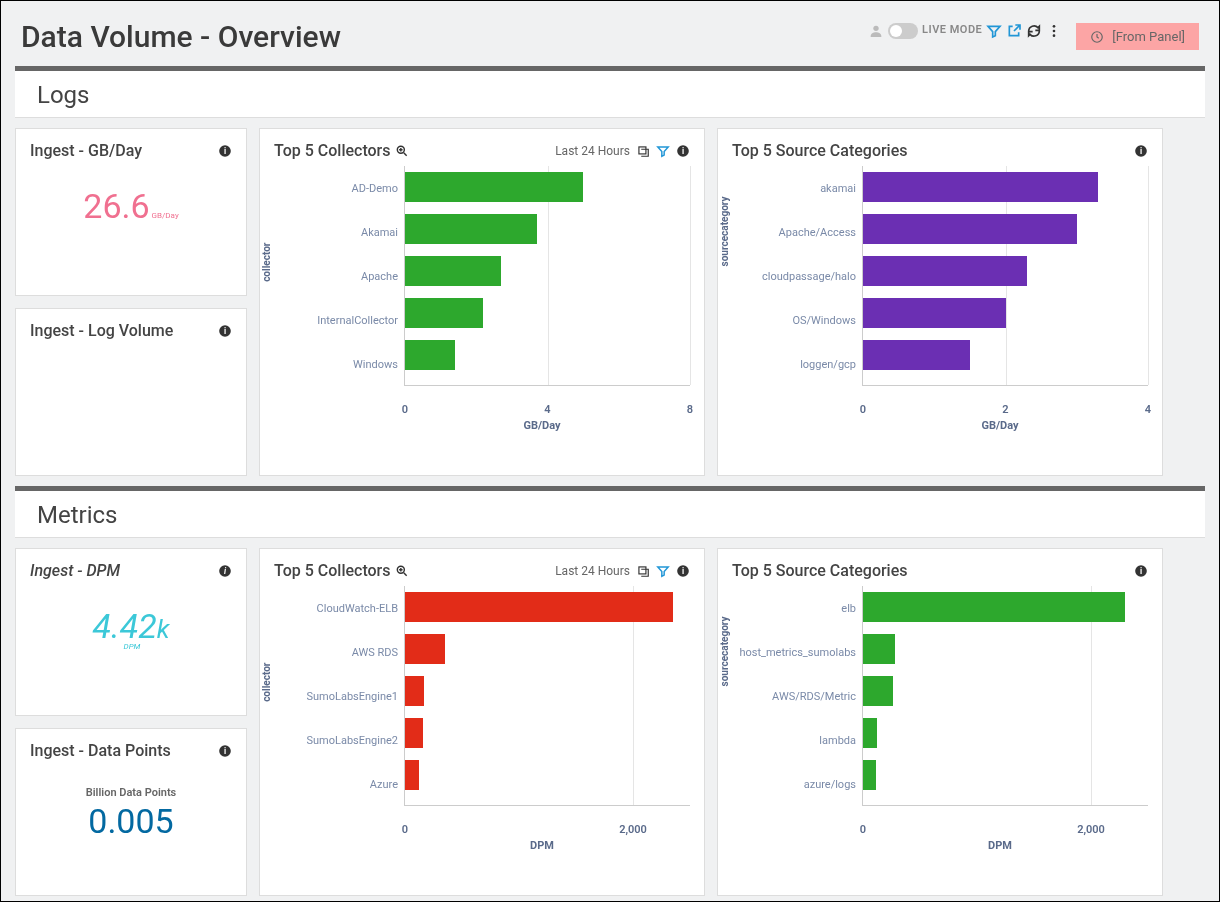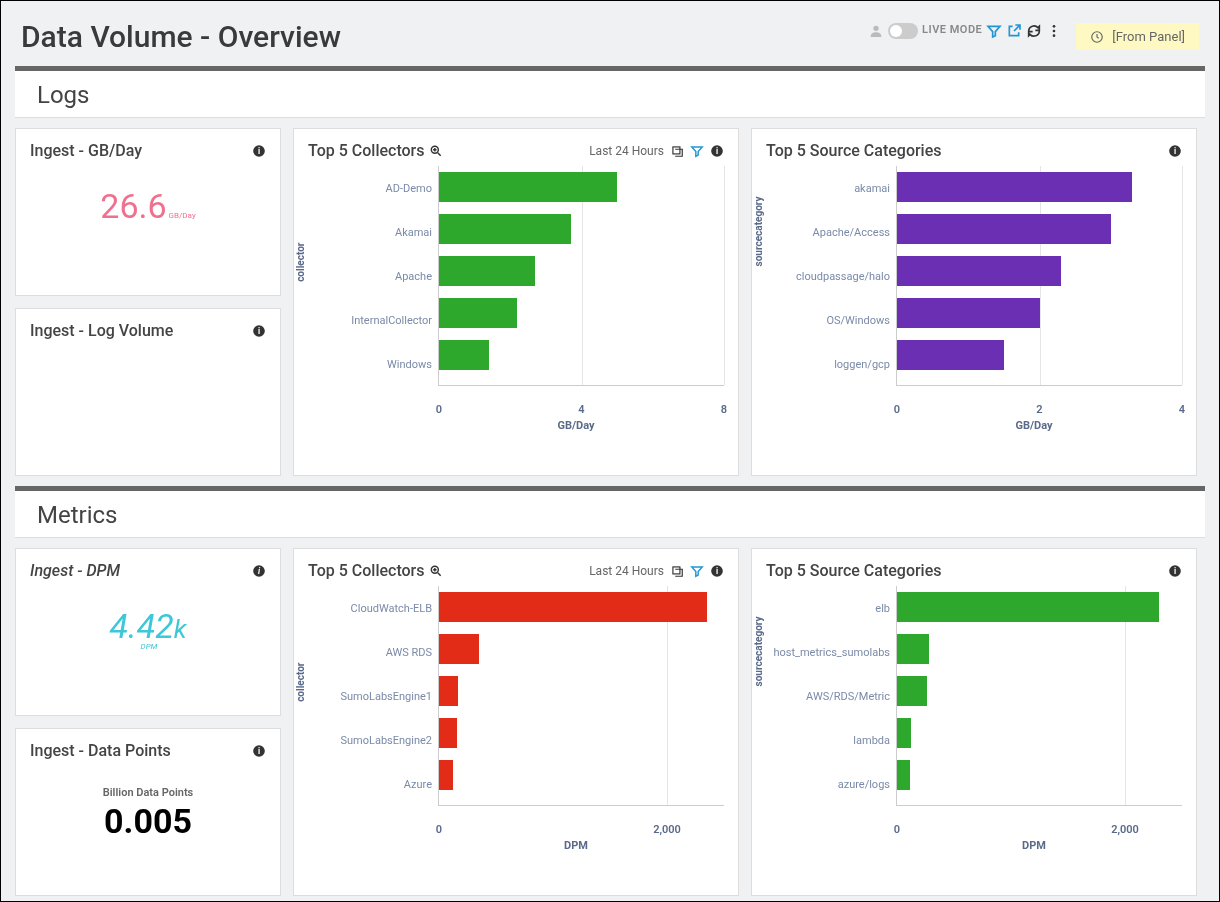--- a/index.html
+++ b/index.html
@@ -7,38 +7,38 @@
 .container { width: 1220px; height: 902px; background: #f0f1f2; border: 1px solid #000; position: relative; overflow: hidden; }
 .header { display: flex; align-items: center; padding: 18px 20px 12px; }
 .page-title { font-size: 30px; font-weight: 500; color: #3a3a3a; flex: 1; }
 .header-controls { display: flex; align-items: flex-start; gap: 4px; }
 .user-icon { color: #bbb; }
 .toggle { width: 30px; height: 16px; background: #ccc; border-radius: 8px; position: relative; cursor: pointer; }
 .toggle::after { content: ''; position: absolute; width: 12px; height: 12px; background: #fff; border-radius: 50%; top: 2px; left: 2px; }
 .live-mode-label { font-size: 11px; color: #888; letter-spacing: 0.5px; font-weight: 600; }
 .icon-btn { cursor: pointer; color: #555; display: flex; align-items: center; justify-content: center; }
 .icon-btn.blue { color: #2196d6; }
-.time-panel { display: flex; align-items: center; gap: 8px; padding: 6px 14px; background: #fef9c3; color: #666; font-size: 13px; cursor: pointer; margin-left: 10px; }
+.time-panel { display: flex; align-items: center; gap: 8px; padding: 6px 14px; background: #fca5a5; color: #666; font-size: 13px; cursor: pointer; margin-left: 10px; }
 .section-divider { border-top: 5px solid #666; margin: 0 14px; }
 .section-title { font-size: 24px; color: #444; padding: 10px 22px 8px; font-weight: 400; background: #fff; margin: 0 14px; border-bottom: 1px solid #ddd; }
 .panels-row { display: flex; gap: 12px; padding: 10px 14px; }
 .left-column { display: flex; flex-direction: column; gap: 12px; }
 .panel { background: #fff; border: 1px solid #ddd; padding: 12px 14px; }
-.panel-small { width: 266px; }
+.panel-small { width: 232px; }
 .panel-medium { width: 446px; }
 .panel-header { display: flex; align-items: center; justify-content: space-between; margin-bottom: 6px; }
 .panel-title { font-size: 16px; color: #444; font-weight: 500; display: flex; align-items: center; gap: 4px; }
 .panel-icons { display: flex; align-items: center; gap: 6px; color: #555; }
 .panel-subtitle { font-size: 12px; color: #666; }
 .big-number { text-align: center; padding: 20px 0 10px; }
 .big-value { font-size: 34px; font-weight: 400; }
 .big-unit { font-size: 8px; margin-left: 2px; }
 .pink { color: #f07090; }
 .cyan { color: #3cc8d8; }
-.magenta { color: #000000; font-weight: bold; }
+.magenta { color: #0369a1; }
 .big-caption { font-size: 11px; color: #666; font-weight: 600; margin-bottom: 2px; }
 .chart-area { position: relative; height: 260px; display: flex; }
 .chart-area-metrics { height: 260px; }
 .y-label-vert { position: absolute; left: -8px; top: 50%; transform: rotate(-90deg) translateX(50%); transform-origin: left center; font-size: 10px; font-weight: 700; color: #5a6a8a; }
 .y-labels { display: flex; flex-direction: column; justify-content: space-around; text-align: right; padding-right: 6px; font-size: 11px; color: #7a8aa8; width: 130px; height: 220px; }
 .bars-region { flex: 1; position: relative; border-left: 1px solid #ccc; border-bottom: 1px solid #ccc; height: 220px; }
 .bars-region .gridline { position: absolute; top: 0; bottom: 0; border-left: 1px solid #e5e5e5; }
 .hbar { position: absolute; height: 30px; }
 .x-ticks { position: absolute; bottom: -18px; left: 0; right: 0; font-size: 11px; color: #5a6a8a; font-weight: 600; }
 .x-tick { position: absolute; transform: translateX(-50%); }

